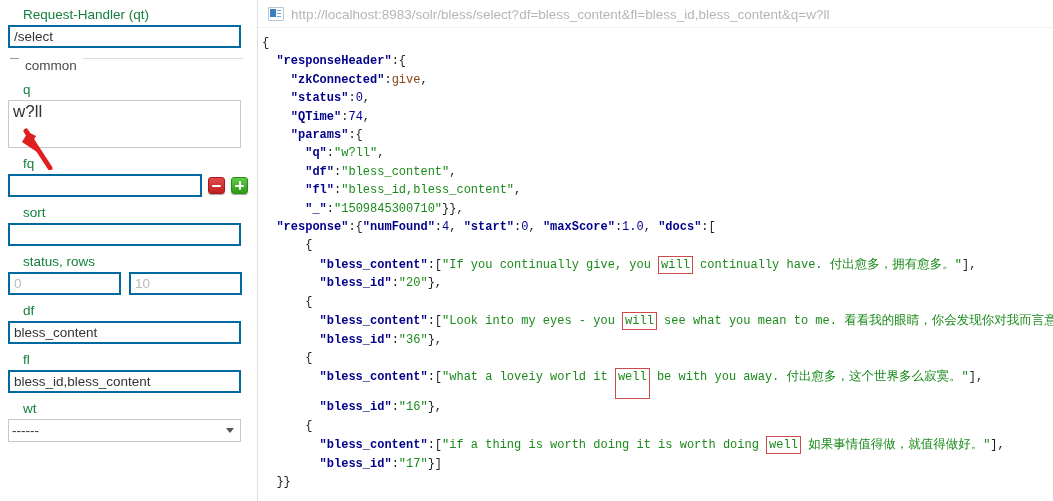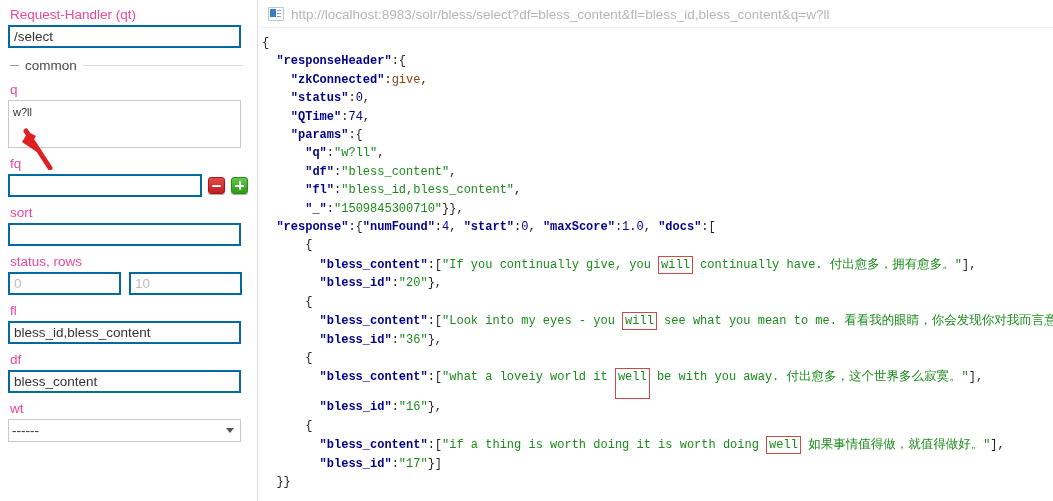--- a/index.html
+++ b/index.html
@@ -33,23 +33,23 @@
     box-sizing: border-box;
     padding: 6px 8px 0 8px;
     background: #fff;
     border-right: 1px solid #e0e0e0;
     position: relative;
     overflow: hidden;
   }
 
   .field-label {
     font-size: 13.5px;
-    color: #ec4899;
+    color: #15803d;
     line-height: 17px;
-    margin: 0 0 2px 2px;
+    margin: 0 0 2px 15px;
     font-family: "Liberation Sans", sans-serif;
   }
 
   .txt-input {
     box-sizing: border-box;
     width: 233px;
     height: 23px;
     border: 2px solid #0369a1;
     background: #fff;
     font-family: "Liberation Sans", sans-serif;
@@ -59,21 +59,21 @@
     outline: none;
     display: block;
   }
   .txt-input::placeholder { color: #bbb; }
 
   .handler-input { margin-bottom: 10px; }
 
   
   .section-head {
     display: flex;
-    align-items: center;
+    align-items: flex-start;
     gap: 6px;
     margin: 2px 0 8px 2px;
     width: 233px;
   }
   .section-toggle {
     display: inline-block;
     width: 9px;
     height: 1px;
     background: #9a9a9a;
     flex: 0 0 auto;
@@ -90,21 +90,21 @@
   }
 
   .field-block { margin-bottom: 7px; }
 
   textarea.q-area {
     box-sizing: border-box;
     width: 233px;
     height: 48px;
     border: 1px solid #c8c8c8;
     font-family: "Liberation Sans", sans-serif;
-    font-size: 11px;
+    font-size: 17px;
     color: #333;
     padding: 3px 4px;
     resize: none;
     outline: none;
     display: block;
     line-height: 16px;
   }
 
   .fq-row {
     display: flex;
@@ -299,27 +299,27 @@
 
     <div class="field-block">
       <div class="field-label">status, rows</div>
       <div class="pair-row">
         <input class="txt-input" type="text" placeholder="0" style="">
         <input class="txt-input" type="text" placeholder="10" style="">
       </div>
     </div>
 
     <div class="field-block">
+      <div class="field-label">df</div>
+      <input class="txt-input" type="text" value="bless_content" style="">
+    </div>
+
+    <div class="field-block">
       <div class="field-label">fl</div>
       <input class="txt-input" type="text" value="bless_id,bless_content" style="">
-    </div>
-
-    <div class="field-block">
-      <div class="field-label">df</div>
-      <input class="txt-input" type="text" value="bless_content" style="">
     </div>
 
 
     <div class="field-block">
       <div class="field-label">wt</div>
       <div class="select-wrap">
         <select class="wt-select">
           <option>------</option>
         </select>
         <span class="select-arrow"></span>

